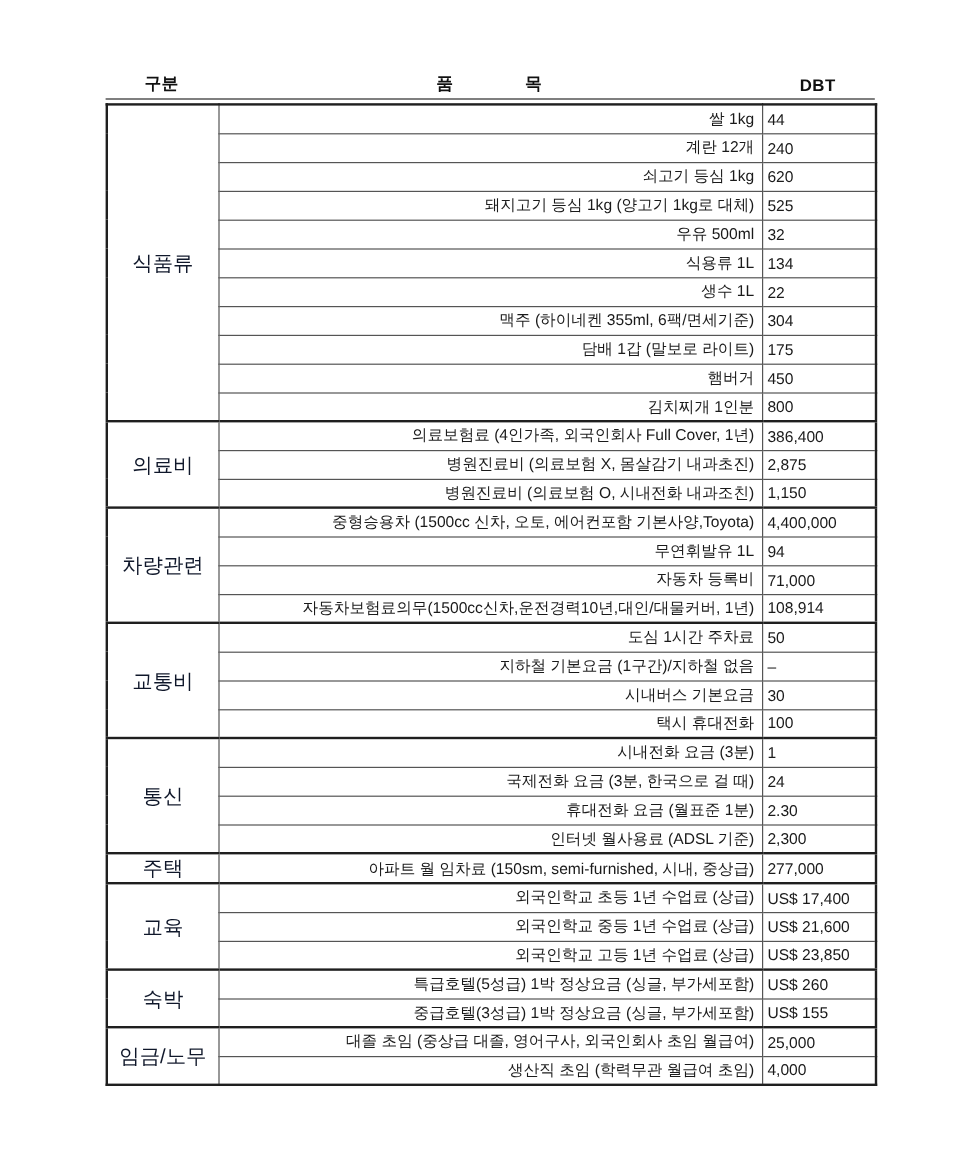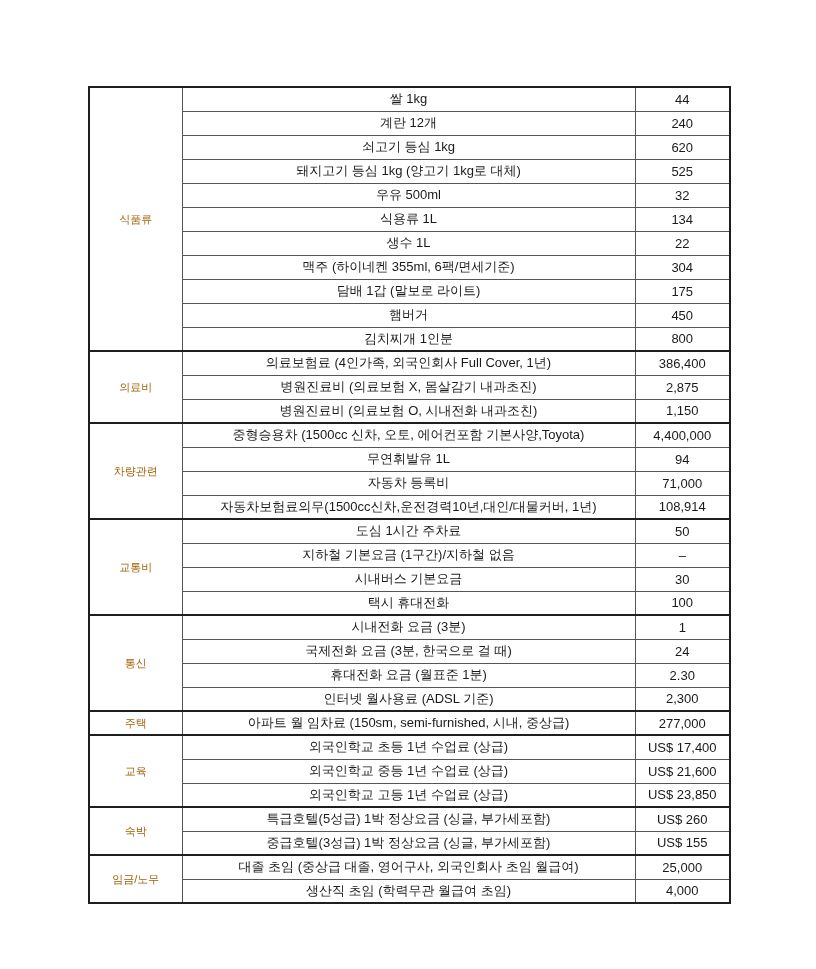--- a/index.html
+++ b/index.html
@@ -43,31 +43,39 @@
   .cost-table td {
     border: 1px solid #555;
     height: 24px;
     vertical-align: middle;
     overflow: hidden;
     white-space: nowrap;
   }
   .cost-table tr.group-start td { border-top: 2px solid #1f1f1f; }
   td.cat {
     text-align: center;
-    font-size: 11px;
-    color: #a16207;
-  }
-  td.item { text-align: center; padding: 0 6px; }
-  td.val  { text-align: center; padding: 0 4px; }
+    font-size: 17px;
+    color: #0f172a;
+  }
+  td.item { text-align: right; padding: 0 6px; }
+  td.val  { text-align: left; padding: 0 4px; }
 </style>
 </head>
 <body>
 
 <div class="page">
 
+  <div class="header-row">
+    <div class="h-cat">구분</div>
+    <div class="h-item">
+      <span>품</span>
+      <span>목</span>
+    </div>
+    <div class="h-dbt">DBT</div>
+  </div>
 
   <table class="cost-table">
     <colgroup>
       <col style="width:93px">
       <col style="width:453px">
       <col style="width:95px">
     </colgroup>
     <tbody>
         <tr>
           <td class="cat" rowspan="11">식품류</td>

